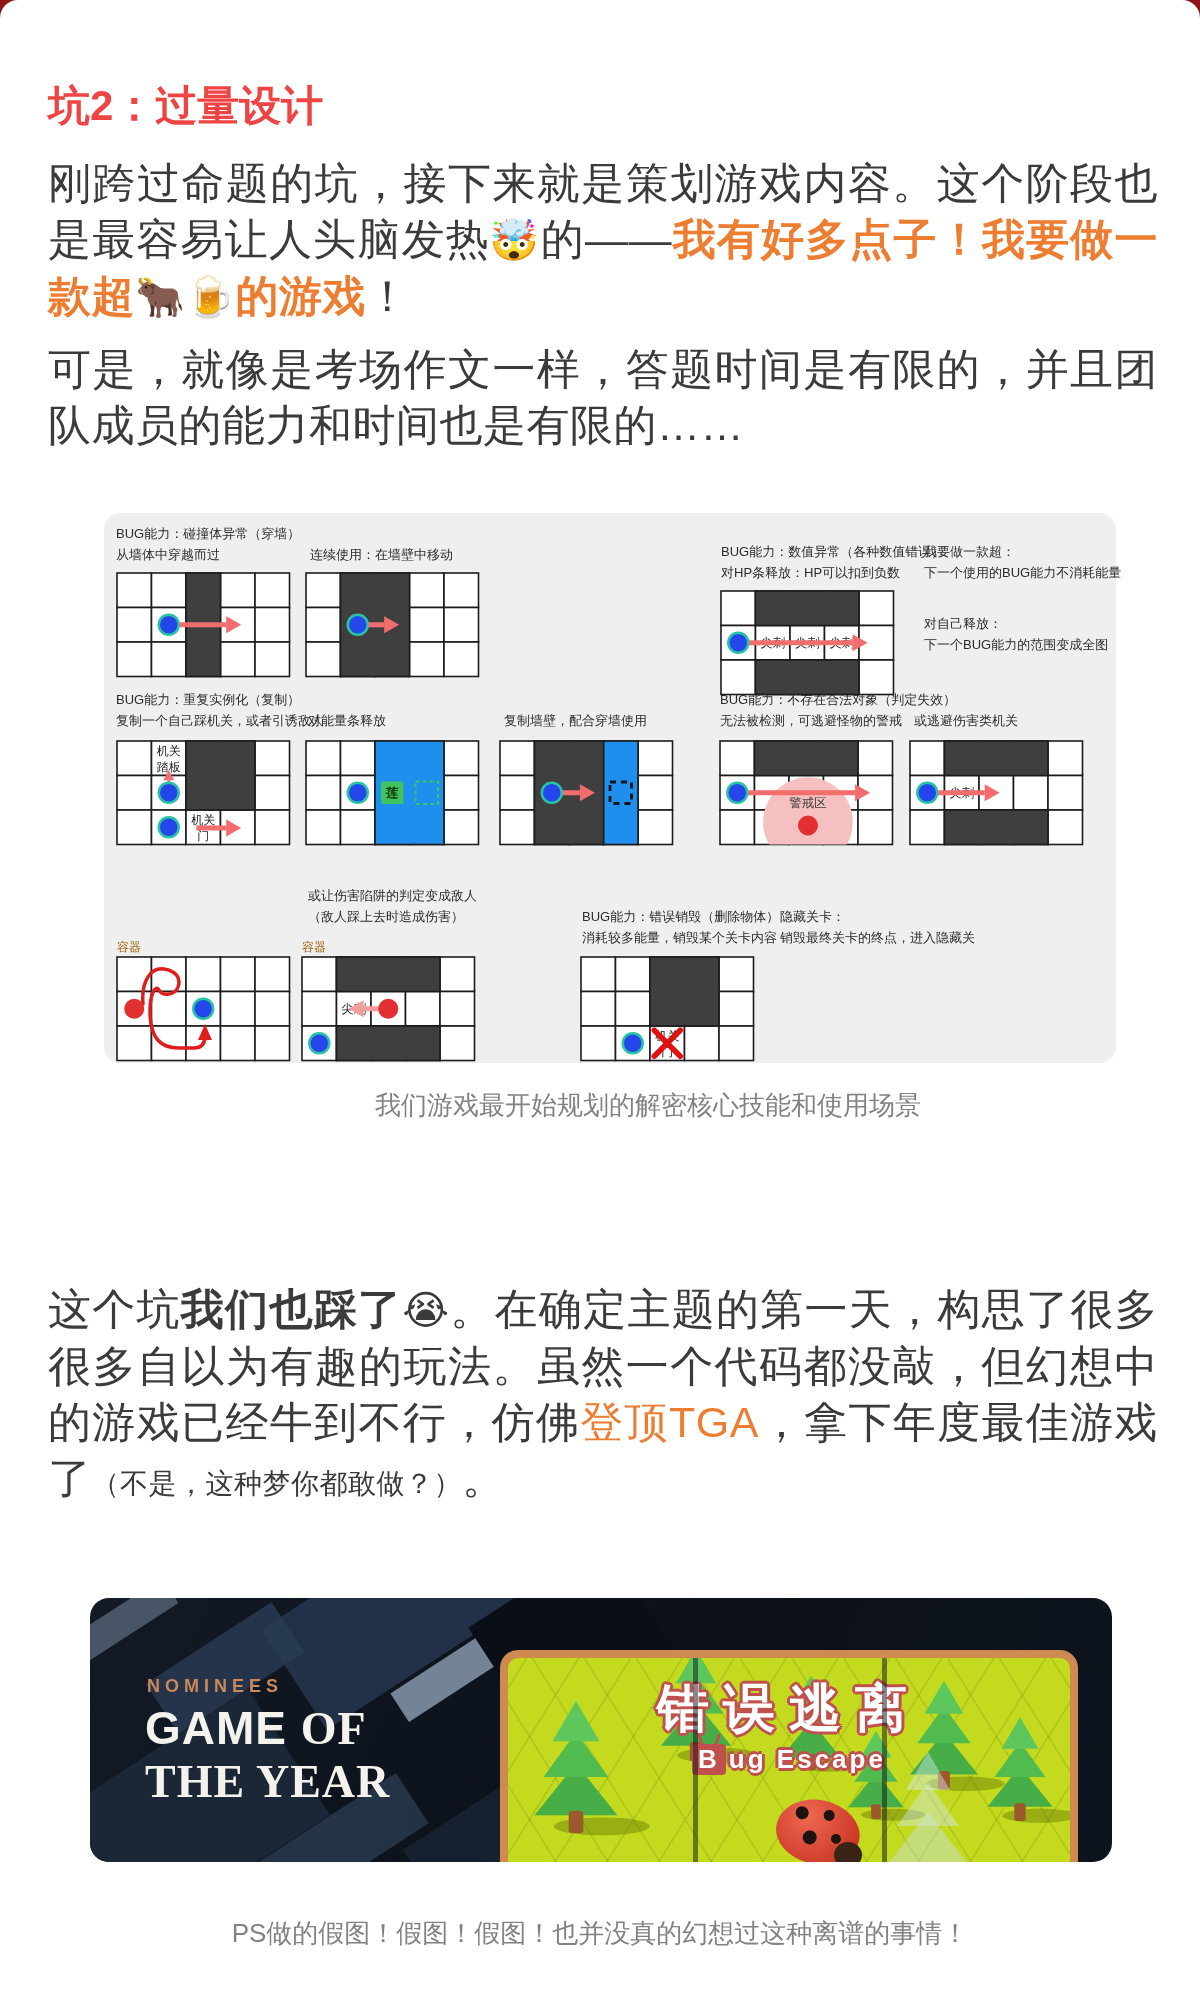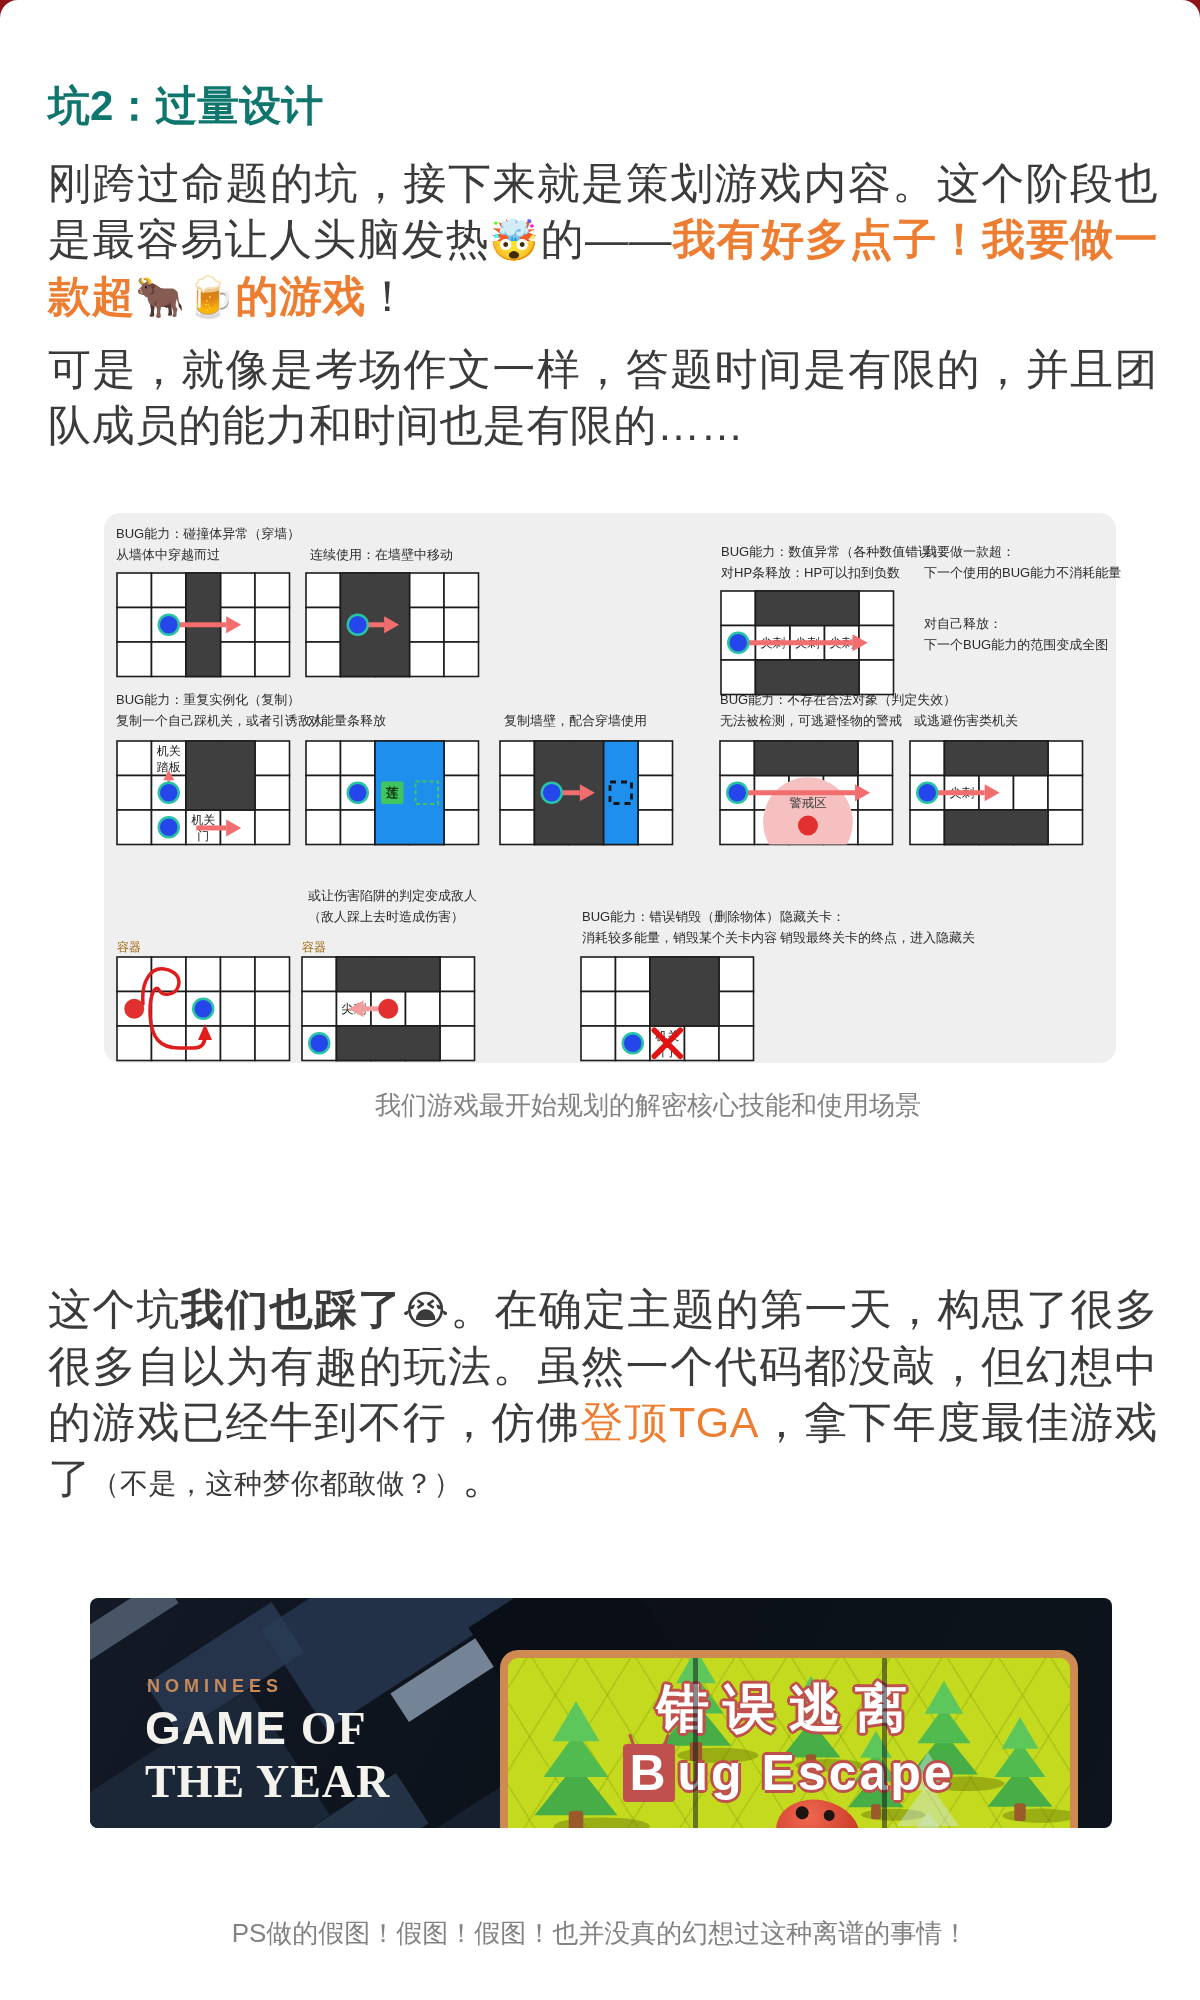--- a/index.html
+++ b/index.html
@@ -18,21 +18,21 @@
   .seg-emoji,.seg-emoji-orange{font-size:40px;font-family:"DejaVu Sans",sans-serif;}
   
   .panel{position:absolute;left:104px;top:513px;width:1012px;height:550px;background:#efefef;
          border-radius:16px;}
   .dlabel{position:absolute;font-size:13px;line-height:21px;color:#2c2c2c;white-space:nowrap;}
   .dlabel.muted{color:#a16207;font-size:12px;}
   .dgrid{position:absolute;overflow:visible;}
   .fig-caption{position:absolute;left:0;width:100%;text-align:center;font-size:26px;color:#828282;}
   #cap1{top:1088px;padding-left:48px;} #cap2{top:1916px;}
   
-  .banner{position:absolute;left:90px;top:1598px;width:1022px;height:230px;border-radius:8px;
+  .banner{position:absolute;left:90px;top:1598px;width:1022px;height:264px;border-radius:19px;
           overflow:hidden;background:linear-gradient(115deg,#131a26 0%,#0b1018 55%,#0e141d 100%);}
   .shard{position:absolute;transform:rotate(-33deg);}
   .sh1{left:-40px;top:150px;width:260px;height:150px;background:#1b2736;}
   .sh2{left:180px;top:-60px;width:300px;height:120px;background:#223048;}
   .sh3{left:330px;top:170px;width:260px;height:140px;background:#16202e;}
   .sh4{left:60px;top:40px;width:150px;height:60px;background:#2b3c55;opacity:.8;}
   .sh5{left:300px;top:60px;width:120px;height:34px;background:#8fa0b5;opacity:.8;}
   .sh6{left:-30px;top:10px;width:120px;height:30px;background:#6c7d93;opacity:.6;}
   .sh7{left:120px;top:230px;width:220px;height:60px;background:#27364a;opacity:.9;}
   .sh8{left:420px;top:-30px;width:160px;height:200px;background:#0a0f17;}
@@ -67,21 +67,21 @@
   .ghost-tree i{position:absolute;left:50%;transform:translateX(-50%);width:0;height:0;
                 border-style:solid;border-color:transparent;}
   .ghost-tree .g1{bottom:8px;border-width:0 40px 52px 40px;border-bottom-color:rgba(198,226,252,.55);}
   .ghost-tree .g2{bottom:46px;border-width:0 31px 44px 31px;border-bottom-color:rgba(210,234,255,.55);}
   .ghost-tree .g3{bottom:82px;border-width:0 22px 38px 22px;border-bottom-color:rgba(222,240,255,.55);}
   .gt-cn{position:absolute;left:0;top:16px;width:100%;text-align:center;color:#fff;
          font-size:52px;font-weight:900;letter-spacing:14px;
          text-shadow:3px 0 #c0504d,-3px 0 #c0504d,0 3px #c0504d,0 -3px #c0504d,
                      2px 2px #c0504d,-2px -2px #c0504d,2px -2px #c0504d,-2px 2px #c0504d;}
   .gt-en{position:absolute;left:0;top:86px;width:100%;text-align:center;color:#fff;
-         font-size:50px;font-weight:800;letter-spacing:3px;
+         font-size:26px;font-weight:800;letter-spacing:3px;
          text-shadow:3px 0 #c0504d,-3px 0 #c0504d,0 3px #c0504d,0 -3px #c0504d,
                      2px 2px #c0504d,-2px -2px #c0504d;}
   .bug-b{display:inline-block;position:relative;background:#c0504d;color:#fff;border-radius:4px;
          padding:0 6px;margin-right:3px;text-shadow:none;}
   .bug-b::before,.bug-b::after{content:'';position:absolute;top:-10px;width:3px;height:11px;
          background:#c0504d;}
   .bug-b::before{left:7px;transform:rotate(-20deg);}
   .bug-b::after{right:7px;transform:rotate(20deg);}
   .ladybug{position:absolute;left:268px;top:142px;width:90px;height:70px;}
   .ladybug .bug-body{position:absolute;left:0;top:0;width:84px;height:64px;border-radius:50% 50% 48% 48%;
@@ -94,21 +94,21 @@
   .ladybug .head{position:absolute;left:58px;top:42px;width:28px;height:26px;border-radius:50%;
          background:#3a2417;}
   .vline{position:absolute;top:0;bottom:0;width:5px;background:rgba(12,18,28,.5);}
   .v1{left:33%;} .v2{left:66.5%;}
 </style>
 </head>
 <body>
 
 <div class="page">
 
-  <h1 class="heading" style="color: #0f766e;">坑2：过量设计</h1>
+  <h1 class="heading" style="color: #ef4444;">坑2：过量设计</h1>
 
   <p class="body-p" id="p1"><span class="seg-plain">刚跨过命题的坑，接下来就是策划游戏内容。这个阶段也是最容易让人头脑发热</span><span class="seg-emoji">🤯</span><span class="seg-plain">的——</span><span class="seg-orange-bold" style="color: rgb(237, 125, 49);">我有好多点子！我要做一款超</span><span class="seg-emoji-orange" style="color: rgb(237, 125, 49);">🐂🍺</span><span class="seg-orange-bold" style="color: rgb(237, 125, 49);">的游戏</span><span class="seg-plain">！</span></p>
   <p class="body-p" id="p2"><span class="seg-plain">可是，就像是考场作文一样，答题时间是有限的，并且团队成员的能力和时间也是有限的……</span></p>
 
   <figure style="margin:0;">
     <div class="panel" id="diagram-panel" style="background: rgb(239, 239, 239);">
         <div class="dlabel" style="left: 12px; top: 10px;">
           <div>BUG能力：碰撞体异常（穿墙）</div>
           <div>从墙体中穿越而过</div>
         </div>

